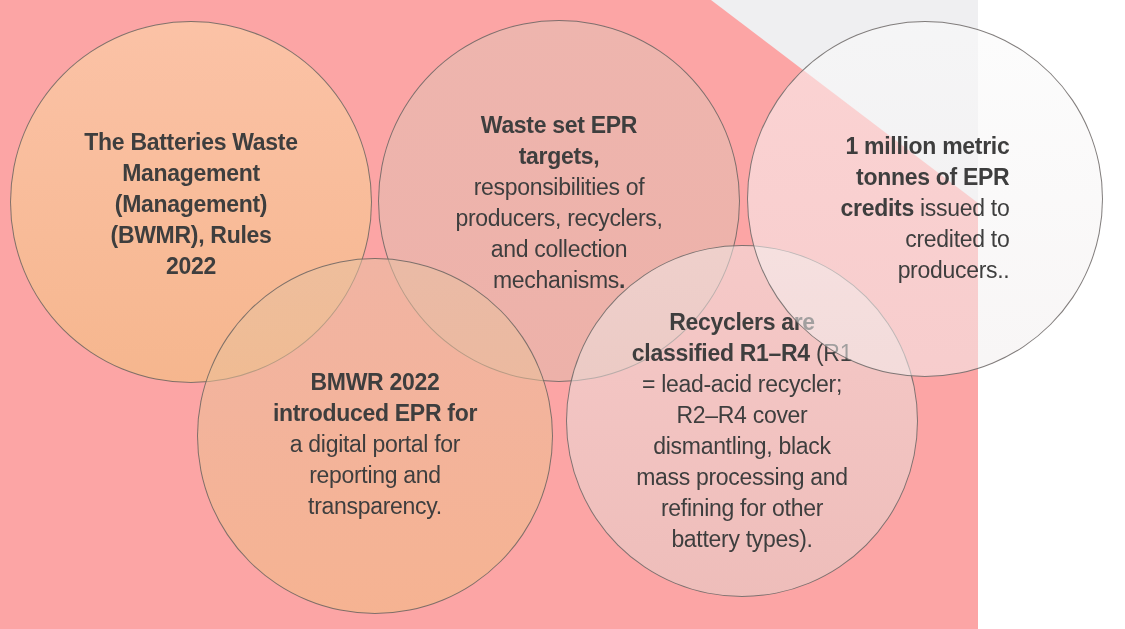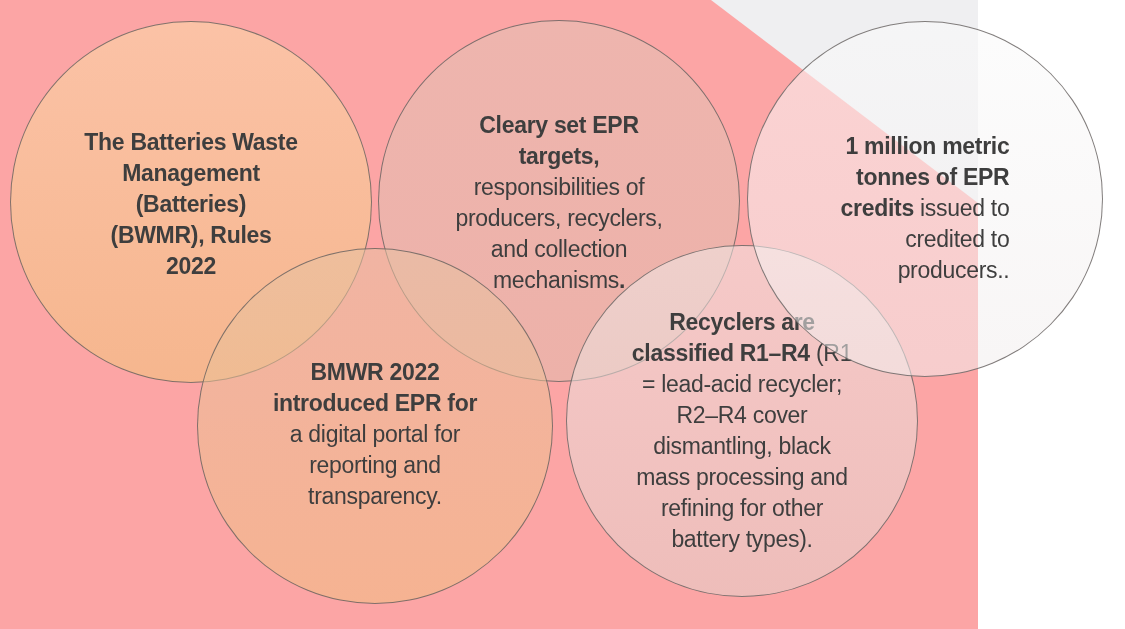--- a/index.html
+++ b/index.html
@@ -25,21 +25,21 @@
     border-radius: 50%;
     border: 1px solid rgba(99, 94, 92, 0.8);
     box-sizing: border-box;
     display: flex;
     align-items: center;
     justify-content: center;
   }
   .c1 { left: 10px;  top: 21px;  width: 362px; height: 362px; }
   .c2 { left: 378px; top: 20px;  width: 362px; height: 362px; }
   .c3 { left: 747px; top: 21px;  width: 356px; height: 356px; }
-  .c4 { left: 197px; top: 248px; width: 356px; height: 356px; }
+  .c4 { left: 197px; top: 258px; width: 356px; height: 356px; }
   .c5 { left: 566px; top: 245px; width: 352px; height: 352px; }
   .circle-text {
     text-align: center;
     font-size: 23px;
     line-height: 31px;
     letter-spacing: -0.3px;
     color: #3e3e3e;
   }
   .c1 .circle-text { transform: translateY(2px); }
   .c2 .circle-text { transform: translateY(2px); }
@@ -53,29 +53,29 @@
 <body>
 
 <div class="slide">
 
   <div class="corner-accent" style="background: rgb(239, 239, 241);"></div>
 
   <div class="circle c1" style="background: linear-gradient(rgba(250, 219, 168, 0.55), rgba(240, 197, 124, 0.55)); border-color: rgba(99, 94, 92, 0.8);">
     <div class="circle-text" style="color: rgb(62, 62, 62);">
         <div class="line"><span class="b">The Batteries Waste</span></div>
         <div class="line"><span class="b">Management</span></div>
-        <div class="line"><span class="b">(Batteries)</span></div>
+        <div class="line"><span class="b">(Management)</span></div>
         <div class="line"><span class="b">(BWMR), Rules</span></div>
         <div class="line"><span class="b">2022</span></div>
       </div>
   </div>
 
   <div class="circle c2" style="background: linear-gradient(rgba(226, 195, 182, 0.55), rgba(224, 188, 173, 0.55)); border-color: rgba(99, 94, 92, 0.8);">
     <div class="circle-text" style="color: rgb(62, 62, 62);">
-        <div class="line"><span class="b">Cleary set EPR</span></div>
+        <div class="line"><span class="b">Waste set EPR</span></div>
         <div class="line"><span class="b">targets,</span></div>
         <div class="line"><span>responsibilities of</span></div>
         <div class="line"><span>producers, recyclers,</span></div>
         <div class="line"><span>and collection</span></div>
         <div class="line"><span>mechanisms</span><span class="b">.</span></div>
       </div>
   </div>
 
   <div class="circle c4" style="background: linear-gradient(rgba(231, 193, 162, 0.55), rgba(240, 191, 131, 0.55)); border-color: rgba(99, 94, 92, 0.8);">
     <div class="circle-text" style="color: rgb(62, 62, 62);">

